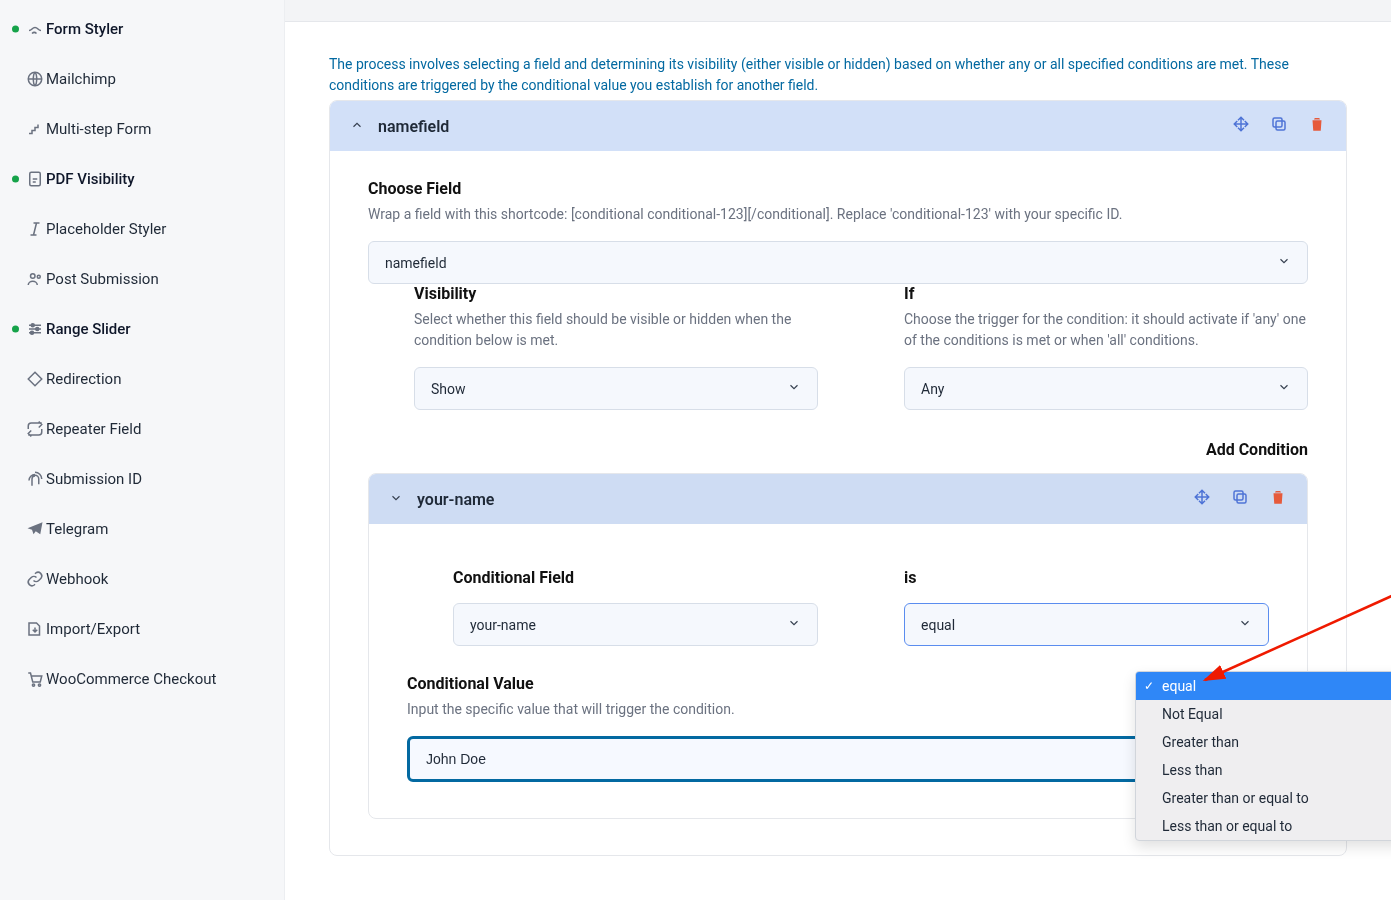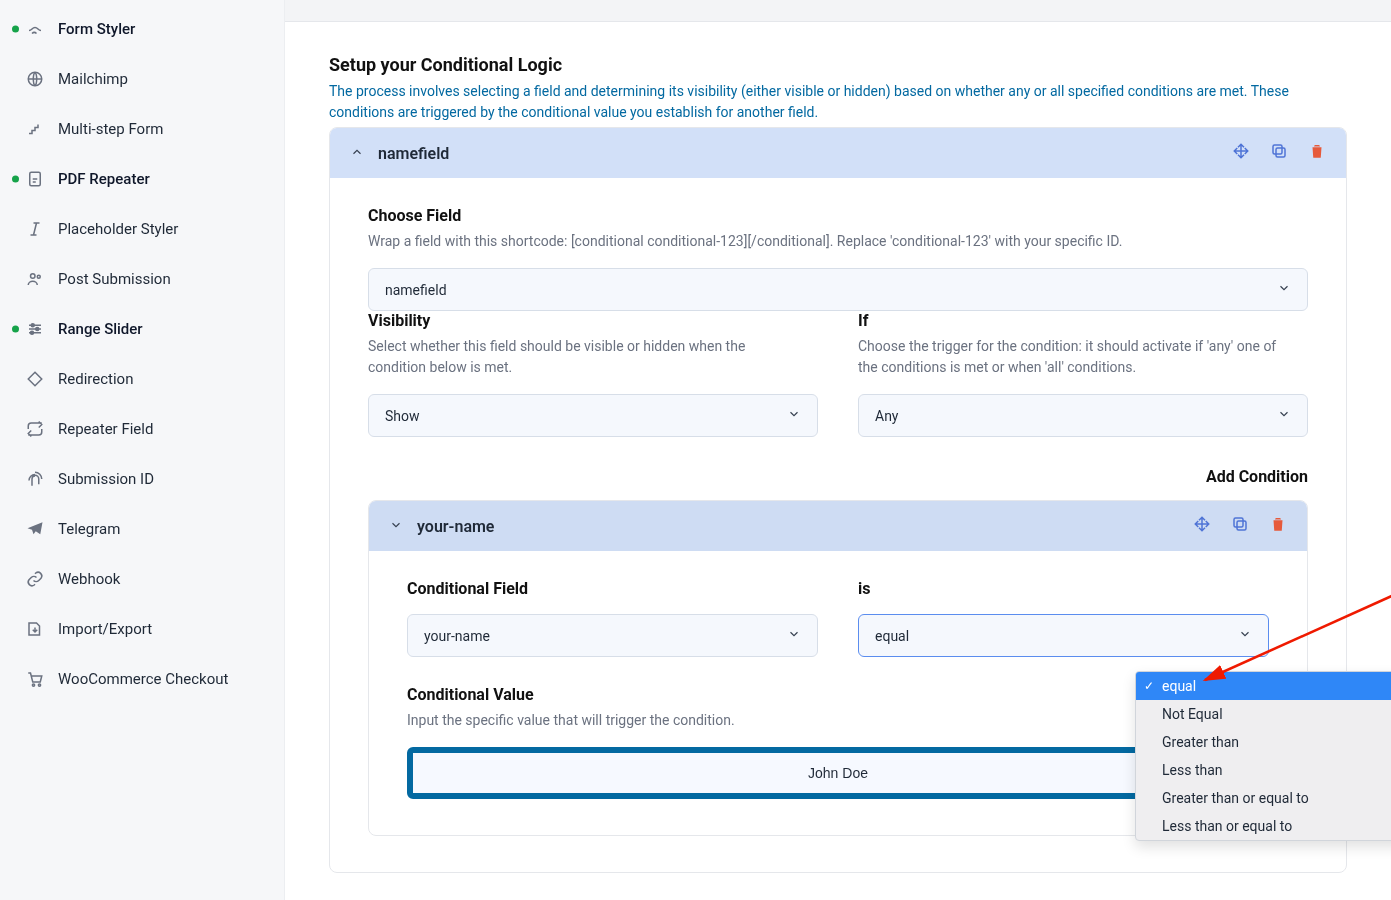--- a/index.html
+++ b/index.html
@@ -1,51 +1,51 @@
 <!DOCTYPE html>
 <html><head>
 <meta charset="utf-8">
 <style>
   * { box-sizing: border-box; margin: 0; padding: 0; }
   body { font-family: -apple-system, BlinkMacSystemFont, "Segoe UI", Roboto, Helvetica, Arial, sans-serif; background: #fff; color: #111; width: 1391px; height: 900px; overflow: hidden; }
   .layout { display: flex; height: 100%; }
   .sidebar { width: 285px; background: #f6f7f9; border-right: 1px solid #eceef1; padding-top: 4px; }
-  .side-item { display: flex; align-items: center; gap: 14px; padding: 16px 18px 16px 26px; font-size: 15px; color: #1f2937; cursor: pointer; position: relative; }
+  .side-item { display: flex; align-items: center; gap: 2px; padding: 16px 18px 16px 26px; font-size: 15px; color: #1f2937; cursor: pointer; position: relative; }
   .side-item.active::before { content:""; position:absolute; left:12px; top:50%; transform:translateY(-50%); width:7px; height:7px; background:#16a34a; border-radius:50%; }
   .side-item.active { color:#0f172a; font-weight:500; }
   .side-ico { width:18px; height:18px; display:flex; align-items:center; justify-content:center; color:#6b7280; }
   .side-ico svg { width:18px; height:18px; }
   .main { flex:1; overflow:auto; position:relative; }
   .topbar { height: 22px; background:#f3f4f6; border-bottom:1px solid #e5e7eb; }
   .content { padding: 32px 44px 60px 44px; }
   h2.title { font-size:18px; font-weight:700; color:#111; margin-bottom:6px; }
   p.desc { font-size:14px; color:#0369a1; line-height:1.5; margin-bottom:4px; max-width:1020px; }
   .panel { border:1px solid #e5e7eb; border-radius:8px; margin-bottom:24px; overflow: hidden; }
   .panel-hd { background:#d2e0f8; display:flex; align-items:center; justify-content:space-between; padding:14px 20px; }
   .panel-hd-left { display:flex; align-items:center; gap:14px; font-weight:600; color:#1f2937; }
   .panel-hd-actions { display:flex; align-items:center; gap:20px; }
   .panel-hd-actions svg { width:18px; height:18px; }
   .act-blue { color:#4f74d6; cursor:pointer; }
   .act-red { color:#e65a3b; cursor:pointer; }
   .panel-body { padding: 28px 38px 36px 38px; }
   .sect-lbl { font-size:16px; font-weight:700; color:#111; margin-bottom:6px; }
   .sect-help { font-size:14px; color:#6b7280; line-height:1.5; margin-bottom:16px; max-width: 420px; }
   .twocol { display:flex; gap:40px; }
-  .col { flex:1; }
+  .col { flex:1;margin-left:46px; }
   .col-wide .sect-help { max-width: 780px; }
   .field-select { display:flex; align-items:center; justify-content:space-between; background:#f5f8fd; border:1px solid #d7dee8; border-radius:6px; padding:12px 16px; font-size:14px; color:#1f2937; cursor:pointer; }
   .field-select.full { width:100%; }
   .chev { color:#374151; }
   .chev svg { width:14px; height:14px; }
   .subhead { font-size:16px; font-weight:700; color:#111; margin: 30px 0 14px 0; text-align: right; }
   .inner-panel { border:1px solid #e5e7eb; border-radius:8px; overflow:hidden; position: relative; }
   .inner-hd { background:#cedcf3; display:flex; align-items:center; justify-content:space-between; padding:14px 20px; }
   .inner-hd-left { display:flex; align-items:center; gap:14px; font-weight:600; color:#1f2937; }
-  .inner-body { padding: 28px 38px 36px 38px; }
-  .input-text { width:100%; background:#f6f9ff; border:6px solid #0369a1; border-radius:6px; padding:12px 16px; font-size:14px; color:#1f2937;text-align:center; }
+  .inner-body { padding: 44px 38px 36px 38px; }
+  .input-text { width:100%; background:#f6f9ff; border:3px solid #0369a1; border-radius:6px; padding:12px 16px; font-size:14px; color:#1f2937; }
   
   .dropdown { position:absolute; background:#efeef0; border:1px solid #d1d5db; border-radius:4px; box-shadow:0 6px 14px rgba(0,0,0,0.12); z-index:50; font-size:14px; color:#1f2937; overflow:hidden; }
   .dd-item { padding:6px 16px 6px 26px; cursor:pointer; position:relative; }
   .dd-item.selected { background:#2f87f7; color:#fff; }
   .dd-item.selected::before { content:"✓"; position:absolute; left:8px; top:50%; transform:translateY(-50%); font-size:12px; }
   
   .arrow-svg { position:absolute; z-index:60; pointer-events:none; }
 </style>
 </head>
 <body>
@@ -79,21 +79,21 @@
         </span>
       <span>Multi-step Form</span>
     </div>
     <div class="side-item active">
       <span class="side-ico">
           <svg viewBox="0 0 24 24" fill="none" stroke="currentColor" stroke-width="2">
             <rect x="5" y="3" width="14" height="18" rx="2"></rect>
             <path d="M9 12h6M9 16h4"></path>
           </svg>
         </span>
-      <span>PDF Repeater</span>
+      <span>PDF Visibility</span>
     </div>
     <div class="side-item">
       <span class="side-ico">
           <svg viewBox="0 0 24 24" fill="none" stroke="currentColor" stroke-width="2">
             <path d="M10 4h8M6 20h8M14 4 10 20"></path>
           </svg>
         </span>
       <span>Placeholder Styler</span>
     </div>
     <div class="side-item">
@@ -174,21 +174,20 @@
             <circle cx="18" cy="20" r="1.5"></circle>
           </svg>
         </span>
       <span>WooCommerce Checkout</span>
     </div>
   </div>
 
   <div class="main">
     <div class="topbar"></div>
     <div class="content">
-      <h2 class="title">Setup your Conditional Logic</h2>
       <p class="desc">The process involves selecting a field and determining its visibility (either visible or hidden) based on whether any or all specified conditions are met. These conditions are triggered by the conditional value you establish for another field.</p>
 
       <div class="panel">
         <div class="panel-hd">
           <div class="panel-hd-left">
             <span class="chev"><svg viewBox="0 0 24 24" fill="none" stroke="currentColor" stroke-width="2">
                   <path d="M6 15l6-6 6 6"></path>
                 </svg></span>
             <span>namefield</span>
           </div>

